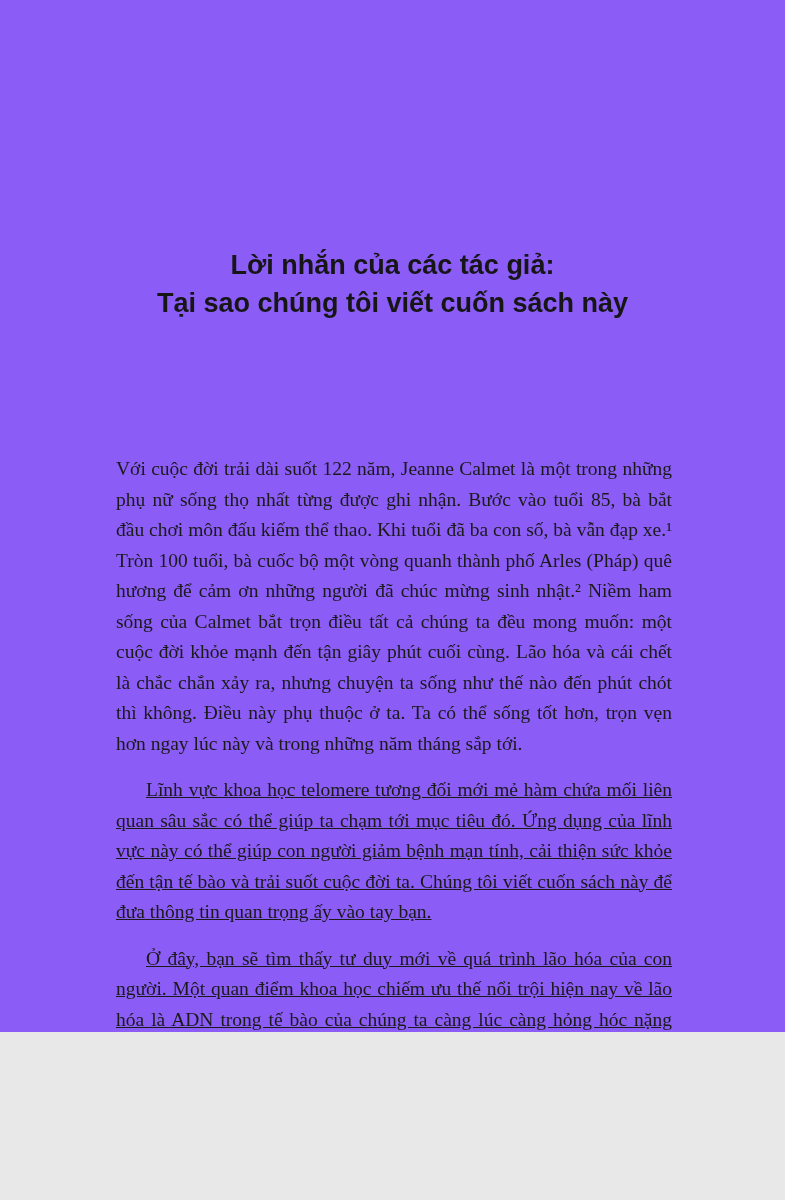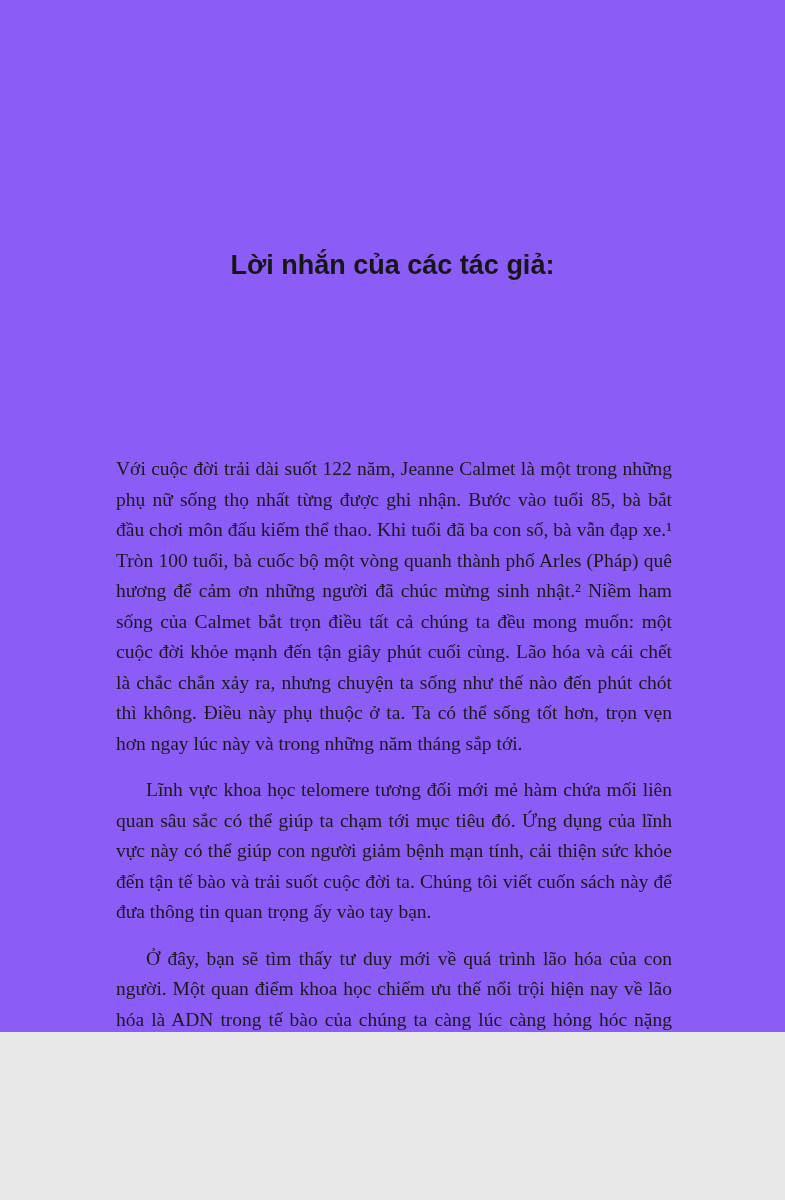--- a/index.html
+++ b/index.html
@@ -39,39 +39,41 @@
     line-height: 30.5px;
     text-align: justify;
     color: #1a1a1a;
   }
   .para {
     margin: 16px;
     padding: 0;
   }
   .para.indent {
     text-indent: 30px;
+    text-decoration: underline;
   }
   .page-number {
     position: absolute;
     top: 1124px;
     left: 0;
     right: 0;
     text-align: center;
     font-family: "Liberation Serif", "DejaVu Serif", serif;
     font-size: 21px;
     color: #1a1a1a;
   }
 </style>
 </head>
 <body>
 
 <div class="book-page">
 
   <h1 class="chapter-title">
     <span>Lời nhắn của các tác giả:</span><br>
+    <span>Tại sao chúng tôi viết cuốn sách này</span>
   </h1>
 
   <div class="body-text">
     <p class="para">Với cuộc đời trải dài suốt 122 năm, Jeanne Calmet là một trong những phụ nữ sống thọ nhất từng được ghi nhận. Bước vào tuổi 85, bà bắt đầu chơi môn đấu kiếm thể thao. Khi tuổi đã ba con số, bà vẫn đạp xe.¹ Tròn 100 tuổi, bà cuốc bộ một vòng quanh thành phố Arles (Pháp) quê hương để cảm ơn những người đã chúc mừng sinh nhật.² Niềm ham sống của Calmet bắt trọn điều tất cả chúng ta đều mong muốn: một cuộc đời khỏe mạnh đến tận giây phút cuối cùng. Lão hóa và cái chết là chắc chắn xảy ra, nhưng chuyện ta sống như thế nào đến phút chót thì không. Điều này phụ thuộc ở ta. Ta có thể sống tốt hơn, trọn vẹn hơn ngay lúc này và trong những năm tháng sắp tới.</p>
     <p class="para indent">Lĩnh vực khoa học telomere tương đối mới mẻ hàm chứa mối liên quan sâu sắc có thể giúp ta chạm tới mục tiêu đó. Ứng dụng của lĩnh vực này có thể giúp con người giảm bệnh mạn tính, cải thiện sức khỏe đến tận tế bào và trải suốt cuộc đời ta. Chúng tôi viết cuốn sách này để đưa thông tin quan trọng ấy vào tay bạn.</p>
     <p class="para indent">Ở đây, bạn sẽ tìm thấy tư duy mới về quá trình lão hóa của con người. Một quan điểm khoa học chiếm ưu thế nổi trội hiện nay về lão hóa là ADN trong tế bào của chúng ta càng lúc càng hỏng hóc nặng hơn, khiến tế bào già đi và rối loạn chức năng không cách gì đảo ngược. Nhưng ADN nào bị hỏng? Tại sao nó lại hỏng? Ta vẫn chưa có đáp án đầy đủ, nhưng các bằng chứng hiện tại đang</p>
   </div>
 
   <div class="page-number">xv</div>
 

